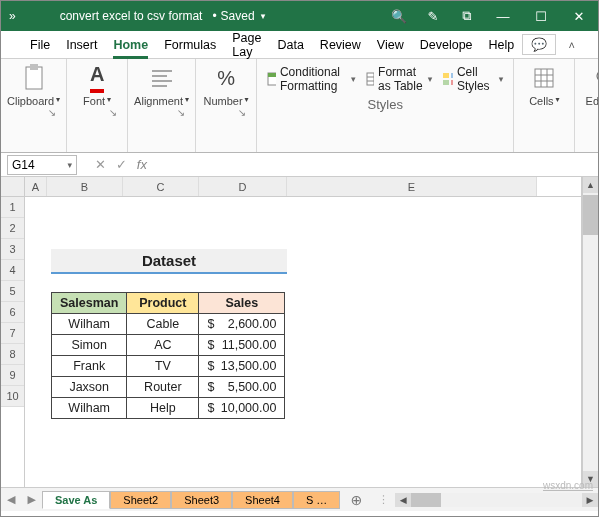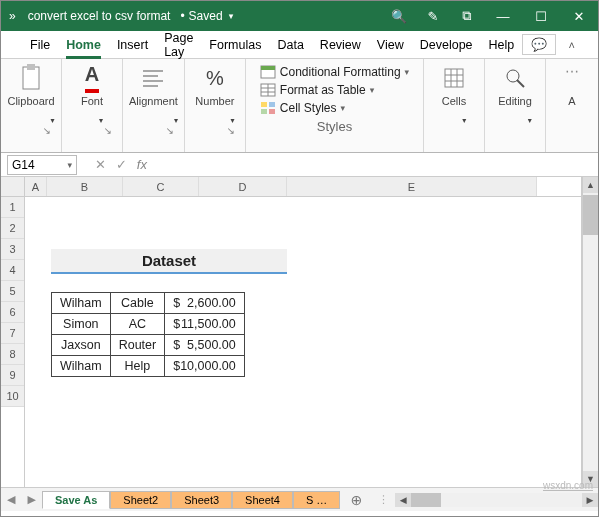--- a/index.html
+++ b/index.html
@@ -1,39 +1,39 @@
 <!DOCTYPE html>
 <html><head>
 <meta charset="utf-8">
 <style>
   * { box-sizing: border-box; margin: 0; padding: 0; font-family: "Segoe UI", Arial, sans-serif; }
   body { width: 599px; height: 517px; background: #fff; overflow: hidden; border: 1px solid #888; }
   .titlebar { background: #217346; color: #fff; height: 30px; display: flex; align-items: center; font-size: 12px; }
   .titlebar .chev { padding: 0 6px 0 8px; }
-  .titlebar .docname { padding: 0 6px; }
+  .titlebar .docname { padding: 0 6px; margin-left: 32px; }
   .titlebar .dot::before { content: "•"; margin: 0 4px; }
   .titlebar .spacer { flex: 1; }
   .titlebar .icon { width: 34px; text-align: center; font-size: 13px; }
   .titlebar .winbtn { width: 38px; text-align: center; font-size: 13px; }
   .menubar { height: 28px; display: flex; align-items: center; font-size: 12.5px; padding: 0 21px; border-bottom: 1px solid #d0d0d0; }
   .menubar .tab { padding: 0 8px; height: 100%; display: flex; align-items: center; cursor: pointer; }
   .menubar .tab.active { color: #217346; font-weight: 600; }
   .menubar .tab.active::after { content:""; position:absolute; }
   .menubar .active-underline { position: relative; }
   .menubar .active-underline::after { content:""; position:absolute; left:8px; right:8px; bottom:-1px; height:3px; background:#217346; }
   .menubar .right { margin-left: auto; display:flex; align-items:center; }
   .menubar .combtn { border:1px solid #ccc; padding:2px 8px; margin-right:6px; font-size:13px; }
   .menubar .carets { font-size:11px; color:#555; padding:0 6px; }
   .ribbon { display:flex; border-bottom:1px solid #b6b6b6; height:94px; background:#fafafa; }
   .group { border-right:1px solid #d8d8d8; display:flex; flex-direction:column; align-items:center; padding:4px 6px 2px; font-size:11px; color:#444; }
   .group .bigbtn { display:flex; flex-direction:column; align-items:center; gap:2px; min-width:48px; }
   .group .bigbtn svg, .group .bigbtn .glyph { height:30px; }
-  .group .lbl { font-size:11px; color:#444; display:flex; align-items:flex-end; gap:9px;flex-direction:column; }
+  .group .lbl { font-size:11px; color:#444; display:flex; align-items:flex-start; gap:2px; }
   .group .gname { padding-top:2px; font-size:13px; color:#666; }
-  .group .styles { display:flex; flex-direction:column; gap:4px; font-size:12px; color:#222; padding:2px 4px; }
+  .group .styles { display:flex; gap:10px; font-size:12px; color:#222; padding:2px 4px; }
   .group .styles .row { display:flex; align-items:center; gap:4px; }
   .group .styles .caret { font-size:9px; color:#666; }
   .stylesgroup { flex:1; }
   .corner { font-size:10px; color:#888; align-self:flex-end; padding-right:4px; }
   .namebox-row { height:24px; border-bottom:1px solid #ccc; display:flex; align-items:center; font-size:12px; }
   .namebox { width:70px; border:1px solid #bbb; height:20px; margin:0 4px 0 6px; display:flex; align-items:center; padding:0 4px; background:#fff; }
   .namebox .dd { margin-left:auto; font-size:9px; color:#666; }
   .fxarea { display:flex; align-items:center; gap:10px; color:#999; font-size:13px; padding-left:14px; }
   .fxarea .fx { font-style:italic; color:#888; }
   .grid-wrap { position:relative; height:310px; display:flex; }
@@ -84,24 +84,24 @@
   <span class="icon">🔍</span>
   <span class="icon">✎</span>
   <span class="icon">⧉</span>
   <span class="winbtn">—</span>
   <span class="winbtn">☐</span>
   <span class="winbtn">✕</span>
 </div>
 
 <div class="menubar">
   <div class="tab">File</div>
+  <div class="tab">Insert</div>
   <div class="tab active active-underline">Home</div>
-  <div class="tab">Insert</div>
+  <div class="tab">Formulas</div>
   <div class="tab">Page Lay</div>
-  <div class="tab">Formulas</div>
   <div class="tab">Data</div>
   <div class="tab">Review</div>
   <div class="tab">View</div>
   <div class="tab">Develope</div>
   <div class="tab">Help</div>
   <div class="right">
     <div class="combtn">💬</div>
     <div class="carets">˄</div>
   </div>
 </div>
@@ -255,34 +255,47 @@
       <div class="colhdr colB">B</div>
       <div class="colhdr colC">C</div>
       <div class="colhdr colD">D</div>
       <div class="colhdr colE">E</div>
     </div>
     <div class="sheet-body">
       <div class="datatable">
         <div class="dataset-title">Dataset</div>
         <table class="data">
           <tbody>
+              <tr>
+            <th class="salesman">Salesman</th>
+            <th class="product">Product</th>
+            <th class="sales">Sales</th>
+          </tr>
           <tr>
                 <td>Wilham</td>
                 <td>Cable</td>
                 <td class="sales">
                   <span class="cur">$</span>
                   <span class="amt">2,600.00</span>
                 </td>
               </tr>
           <tr>
                 <td>Simon</td>
                 <td>AC</td>
                 <td class="sales">
                   <span class="cur">$</span>
                   <span class="amt">11,500.00</span>
+                </td>
+              </tr>
+          <tr>
+                <td>Frank</td>
+                <td>TV</td>
+                <td class="sales">
+                  <span class="cur">$</span>
+                  <span class="amt">13,500.00</span>
                 </td>
               </tr>
           <tr>
                 <td>Jaxson</td>
                 <td>Router</td>
                 <td class="sales">
                   <span class="cur">$</span>
                   <span class="amt">5,500.00</span>
                 </td>
               </tr>

